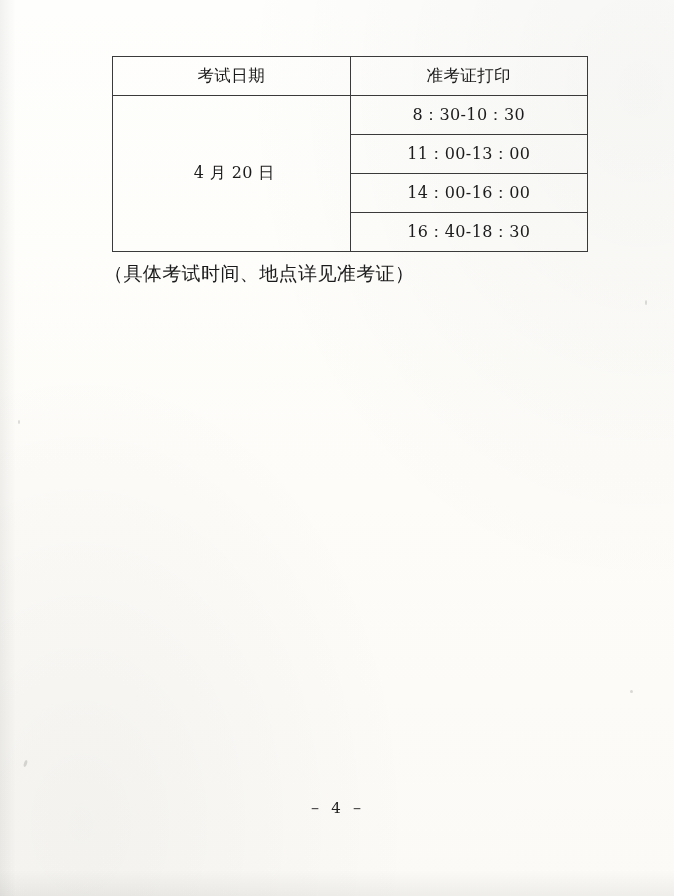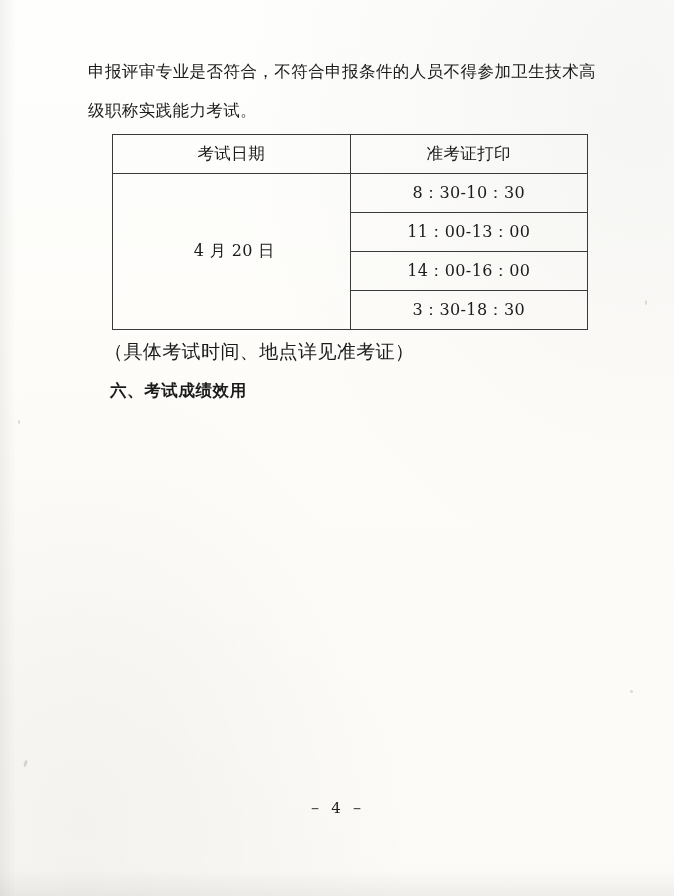--- a/index.html
+++ b/index.html
@@ -117,21 +117,20 @@
 <div class="page">
   <div class="edge-shadow-left"></div>
   <div class="edge-shadow-bottom"></div>
   <div class="speck s1"></div>
   <div class="speck s2"></div>
   <div class="speck s3"></div>
   <div class="speck s4"></div>
 
   <div class="doc-body">
 
-    <p class="para">申报评审专业是否符合，不符合申报条件的人员不得参加卫生技术高级职称实践能力考试。</p>
 
 
 
 
     <div class="tbl-wrap">
       <table class="exam">
         <tbody>
             <tr>
           <th>考试日期</th>
           <th>准考证打印</th>
@@ -140,27 +139,26 @@
           <td class="date-cell" rowspan="4">4 月 20 日</td>
           <td>8：30-10：30</td>
         </tr>
         <tr>
           <td>11：00-13：00</td>
         </tr>
         <tr>
           <td>14：00-16：00</td>
         </tr>
         <tr>
-          <td>3：30-18：30</td>
+          <td>16：40-18：30</td>
         </tr>
       </tbody>
         </table>
     </div>
 
     <div class="note">（具体考试时间、地点详见准考证）</div>
 
-    <h2 class="heading">六、考试成绩效用</h2>
 
 
   </div>
 
   <div class="pagenum">－ 4 －</div>
 </div>
 
 </body></html>

